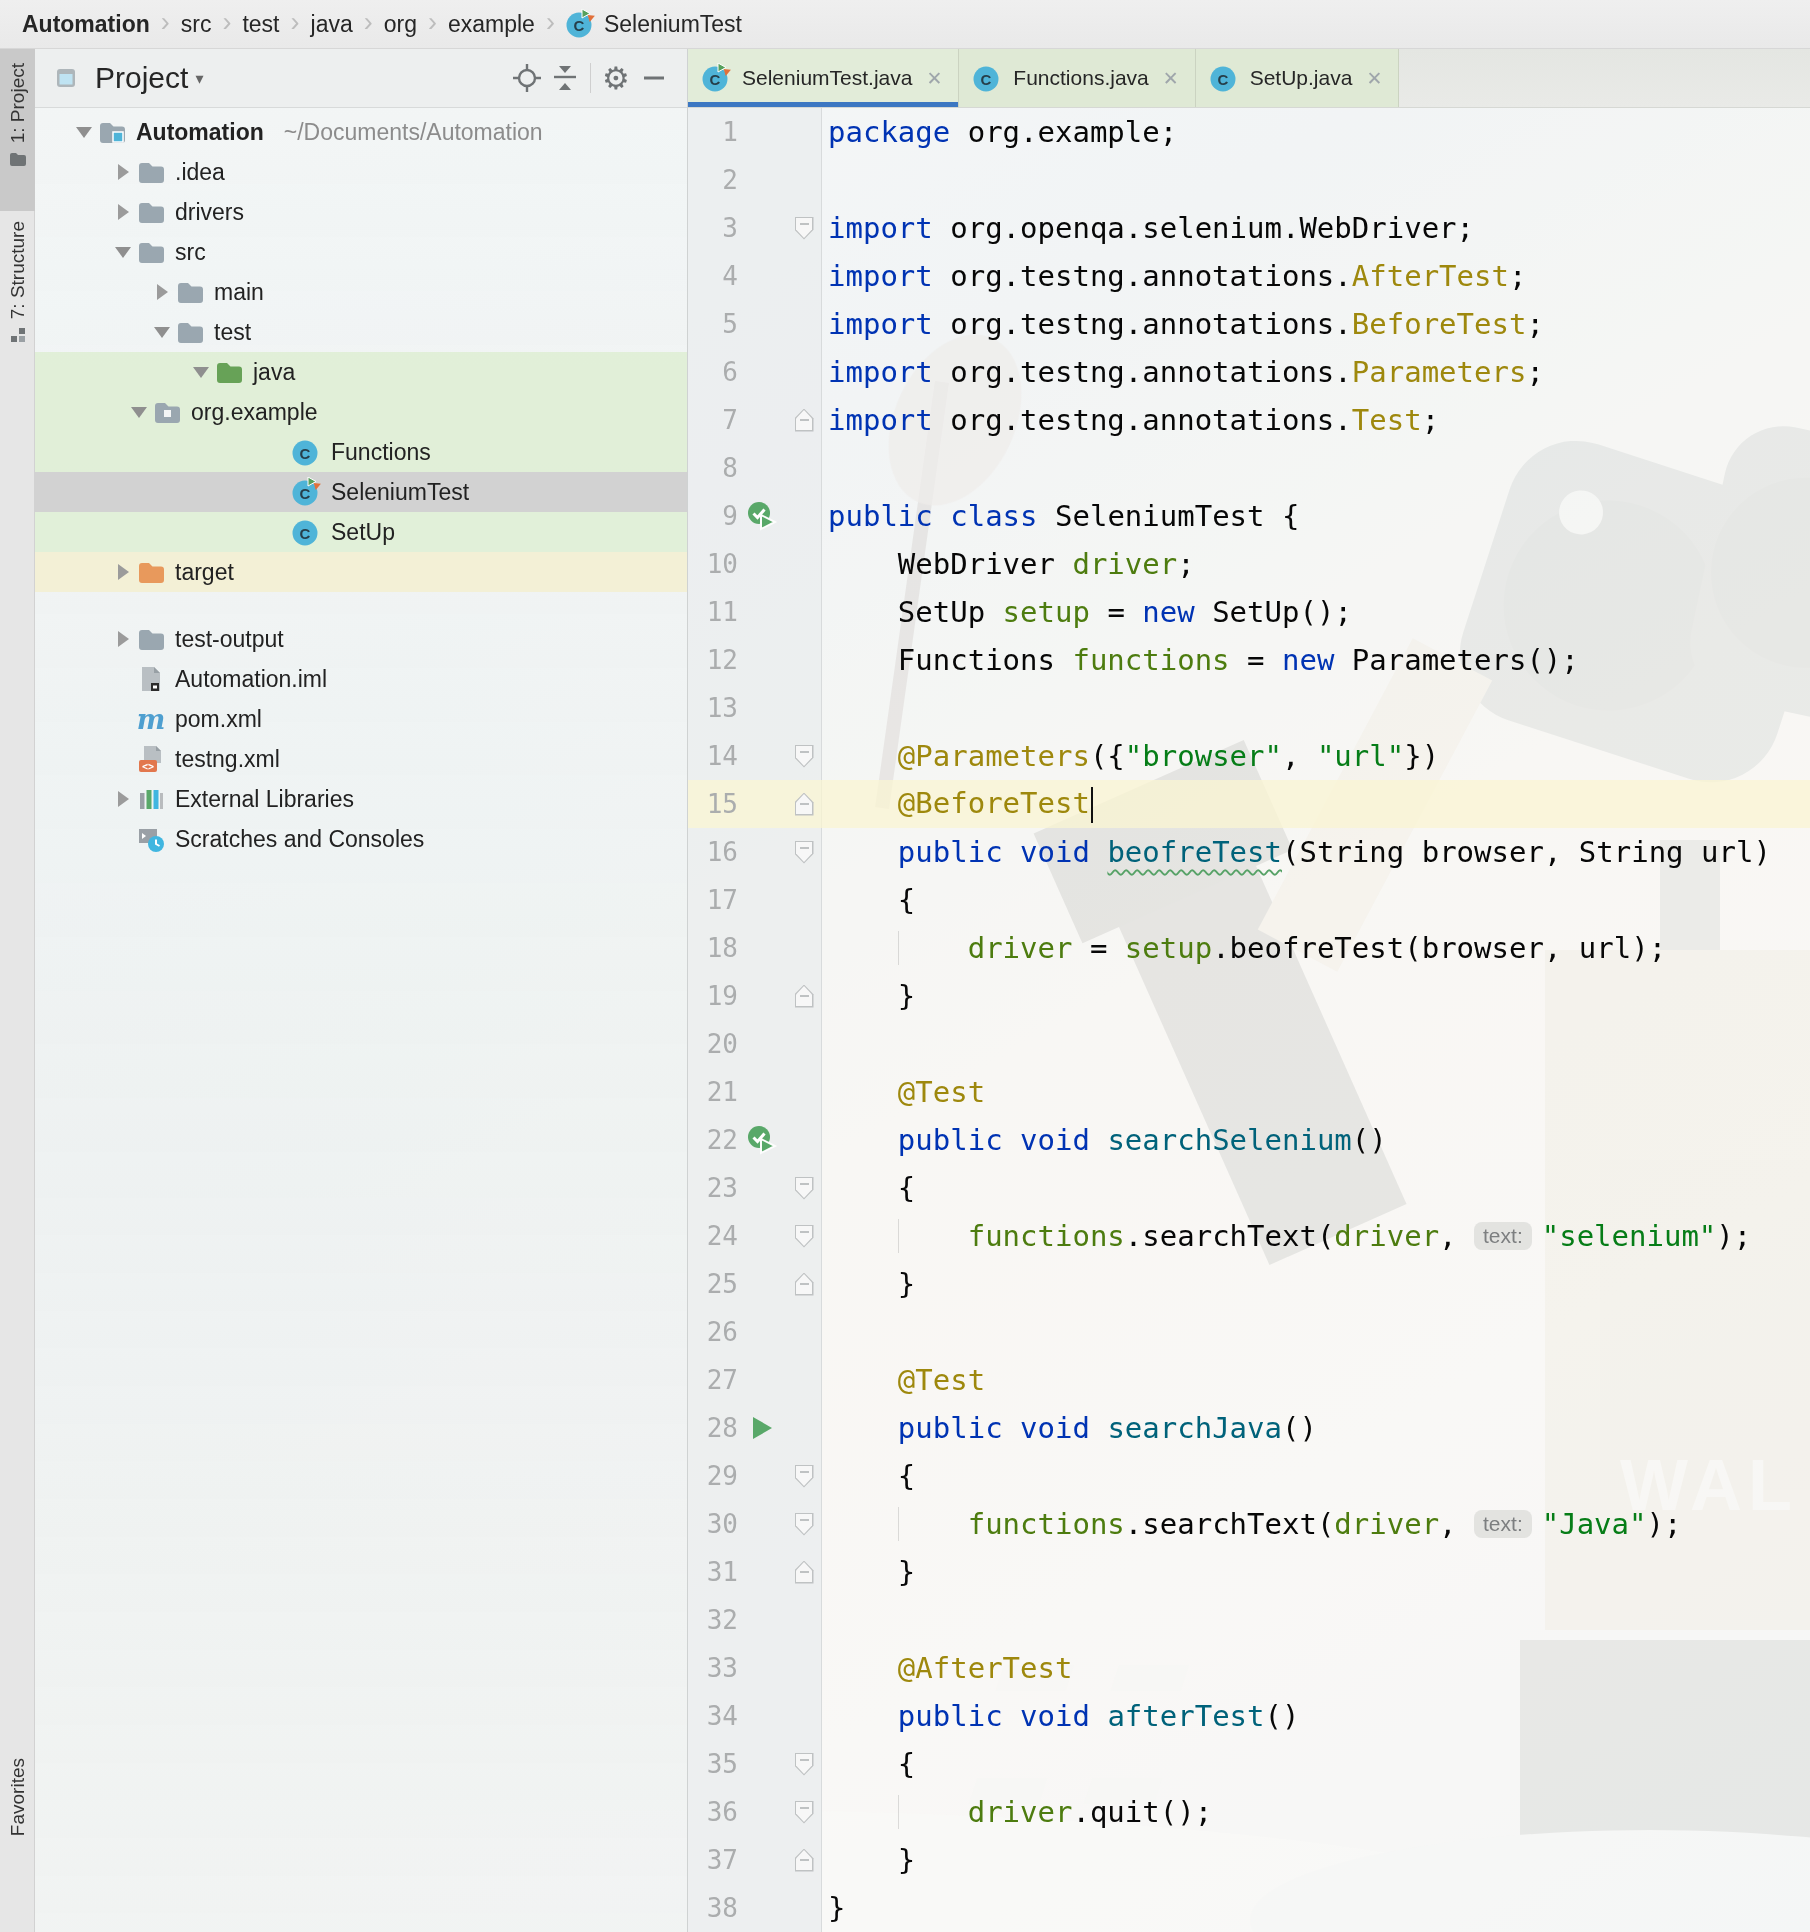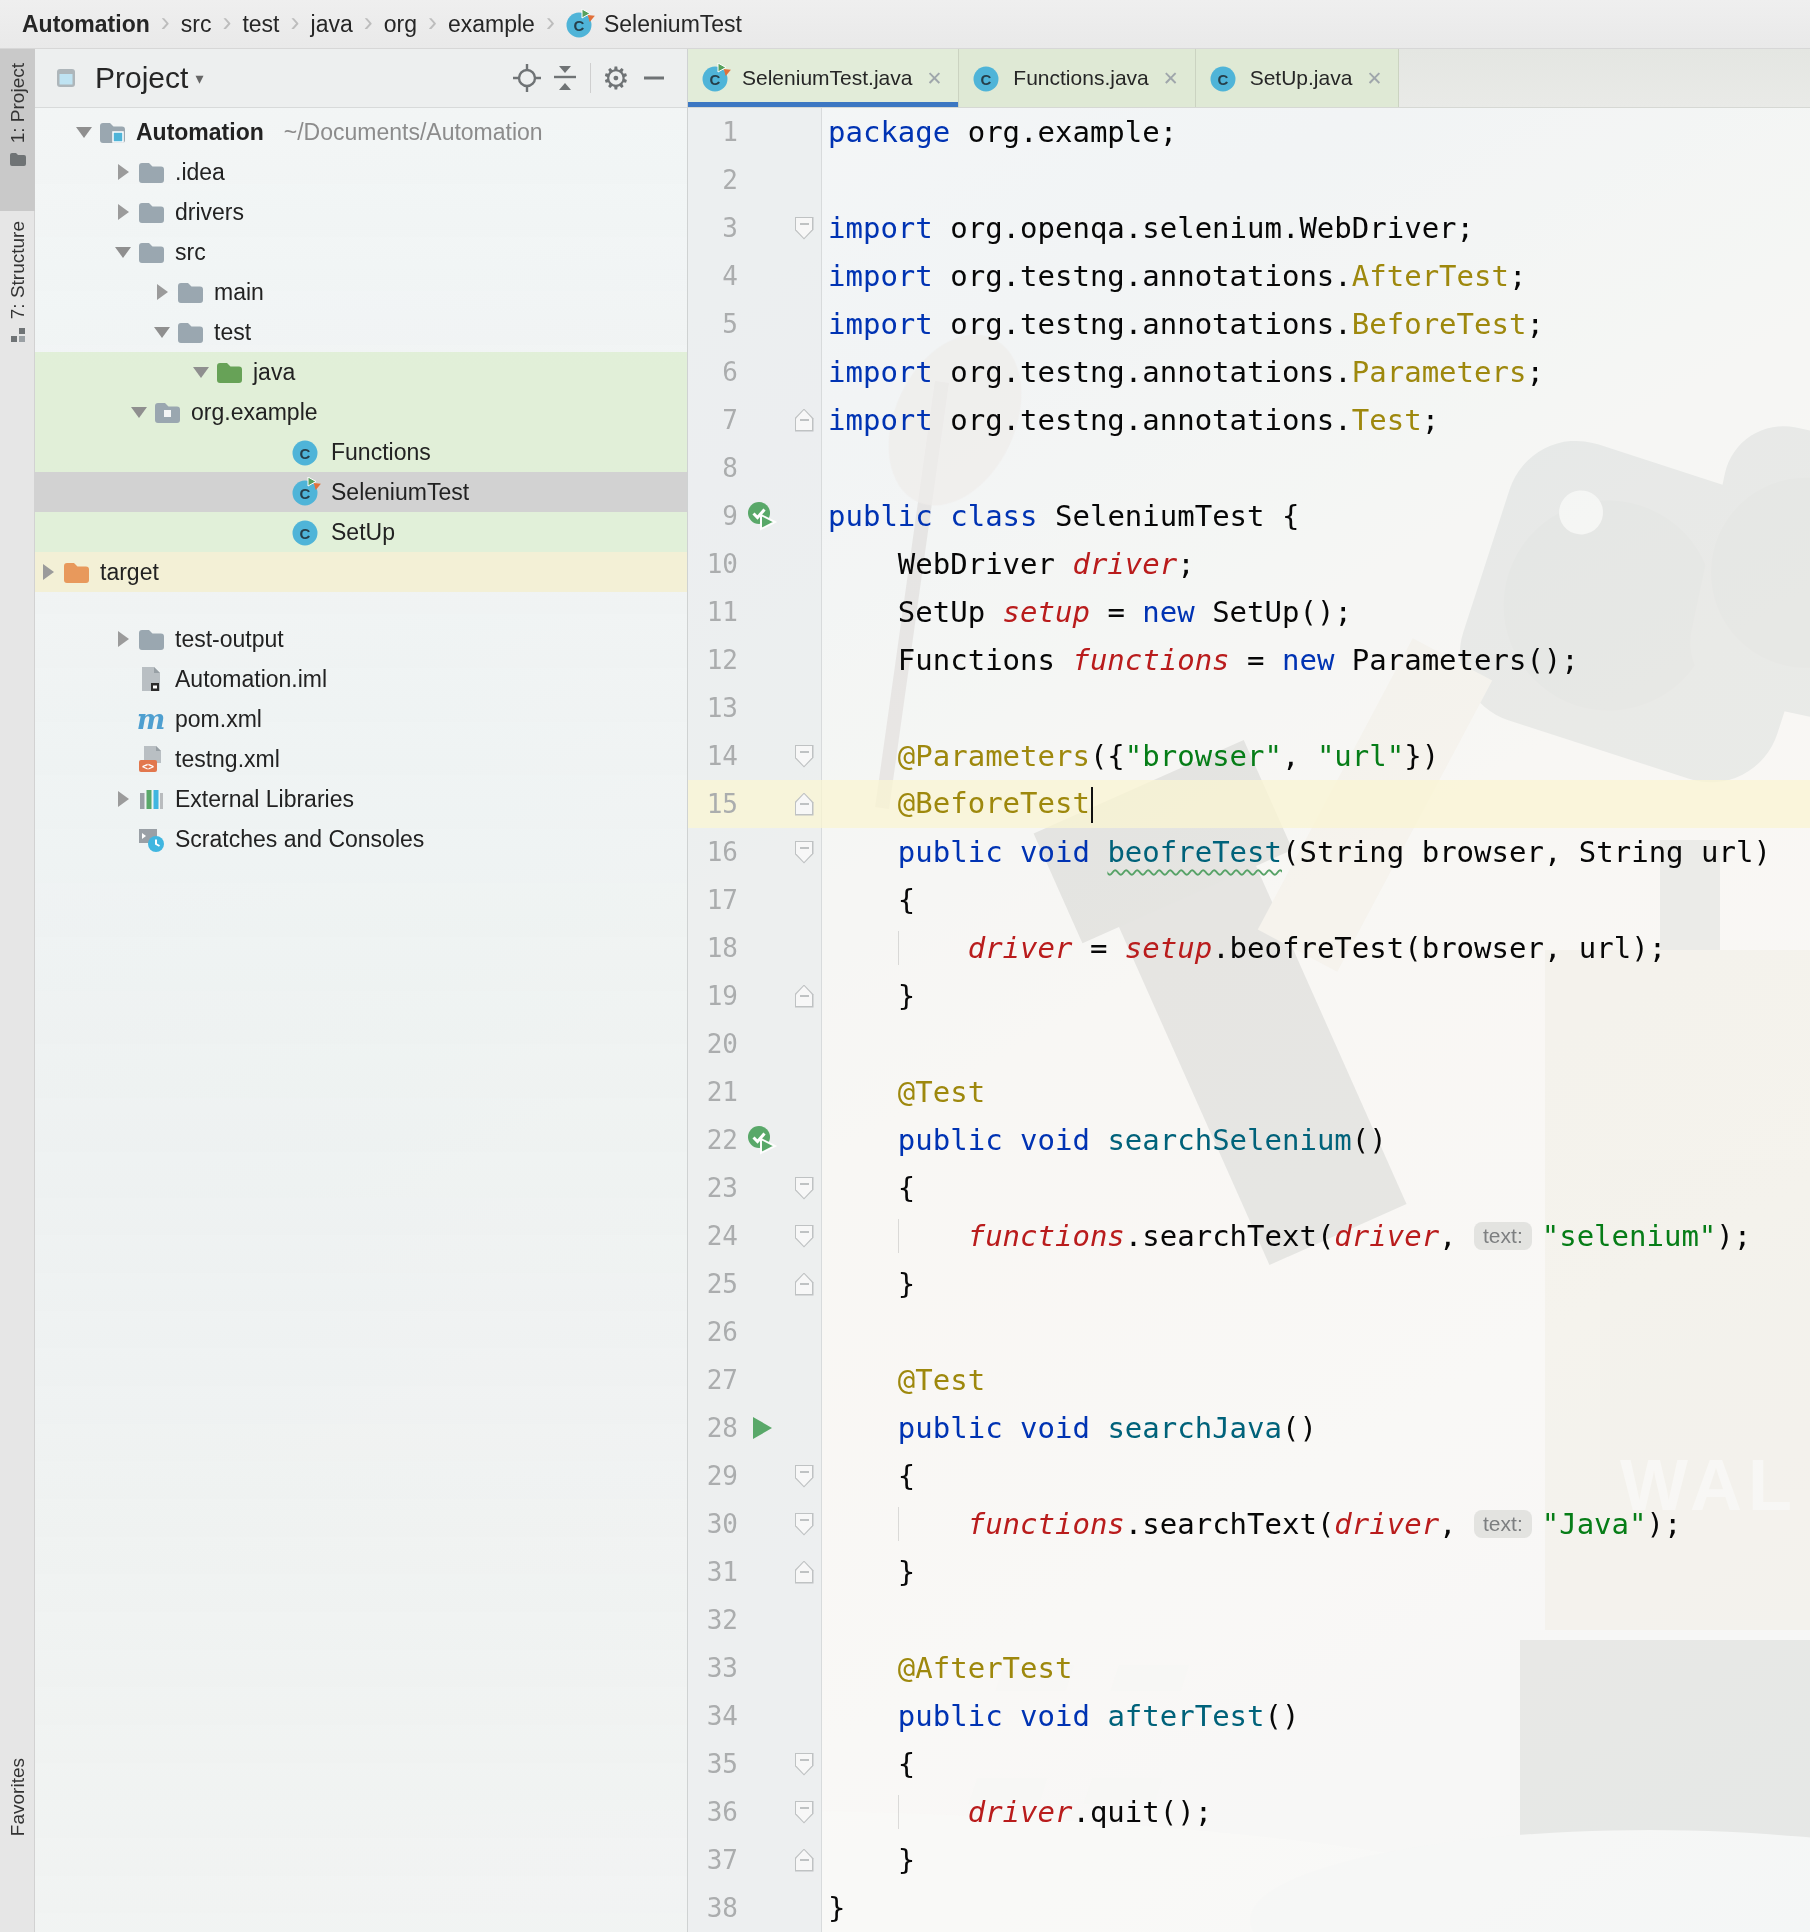--- a/index.html
+++ b/index.html
@@ -72,21 +72,21 @@
   .line{height:48px;display:flex;align-items:center;}
   .ln{width:50px;text-align:right;font:26px "DejaVu Sans Mono",monospace;color:#abadae;flex:none;}
   .gic{width:48px;display:flex;justify-content:center;align-items:center;flex:none;}
   .gfold{width:36px;display:flex;justify-content:center;align-items:center;flex:none;}
   .code{font:29px "DejaVu Sans Mono",monospace;white-space:pre;padding-left:6px;flex:1;
         position:relative;letter-spacing:0;}
   .tk-kw{color:#0033b3;}
   .tk-pl{color:#070707;}
   .tk-an{color:#9e880d;}
   .tk-str{color:#067d17;}
-  .tk-fld{color:#b91c1c;font-style:italic;}
+  .tk-fld{color:#4d7c0f;}
   .tk-mth{color:#00627a;}
   .tk-wavy{color:#00627a;text-decoration:underline wavy #57a267;text-decoration-thickness:2px;text-underline-offset:7px;margin-top:29px;}
   .tk-hint{display:inline-block;font:21px "Liberation Sans",sans-serif;color:#7d7f80;
      background:rgba(224,224,222,.9);border-radius:8px;padding:2px 9px;margin-right:10px;transform:translateY(-3px);}
   .caret{display:inline-block;width:2.5px;height:36px;background:#101010;vertical-align:middle;margin-left:1px;}
   .guide{position:absolute;left:76px;top:0;bottom:0;width:1px;background:rgba(0,0,0,.12);}
 
   .fold-shape{position:relative;width:19px;height:23px;}
   .fold-shape .outer{position:absolute;inset:0;background:#bfc2c3;}
   .fold-shape .inner{position:absolute;inset:1.5px;background:rgba(252,252,252,.92);}
@@ -371,21 +371,21 @@
         <div class="trow bg-green" style="padding-left: 231px;">
           <span class="tarrow"></span>
           <span class="ticon">
             <svg width="30" height="30" viewBox="0 0 30 30">
               <circle cx="13" cy="16" r="12.5" fill="#4FB4D8"></circle>
               <text x="13" y="22" text-anchor="middle" font-family="Liberation Sans,sans-serif" font-size="15" font-weight="bold" fill="#263E49">C</text>
             </svg>
           </span>
           <span class="tlabel">SetUp</span>
         </div>
-        <div class="trow bg-yellow" style="">
+        <div class="trow bg-yellow" style="padding-left: 75px;">
           <span class="tarrow">
             <span class="arr-r"></span>
           </span>
           <span class="ticon">
             <svg width="29" height="26" viewBox="0 0 29 26">
               <path d="M2 7 q0-3 3-3 h7 l3.5 3.5 H24 q3 0 3 3 V21 q0 3-3 3 H5 q-3 0-3-3 Z" fill="#E8995C"></path>
             </svg>
           </span>
           <span class="tlabel">target</span>
         </div>

